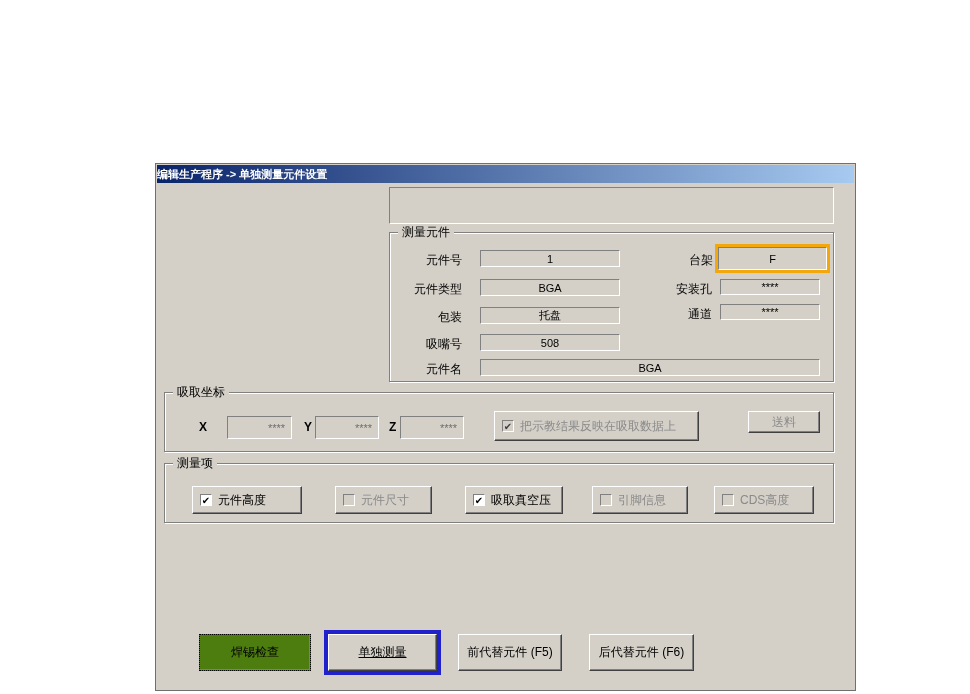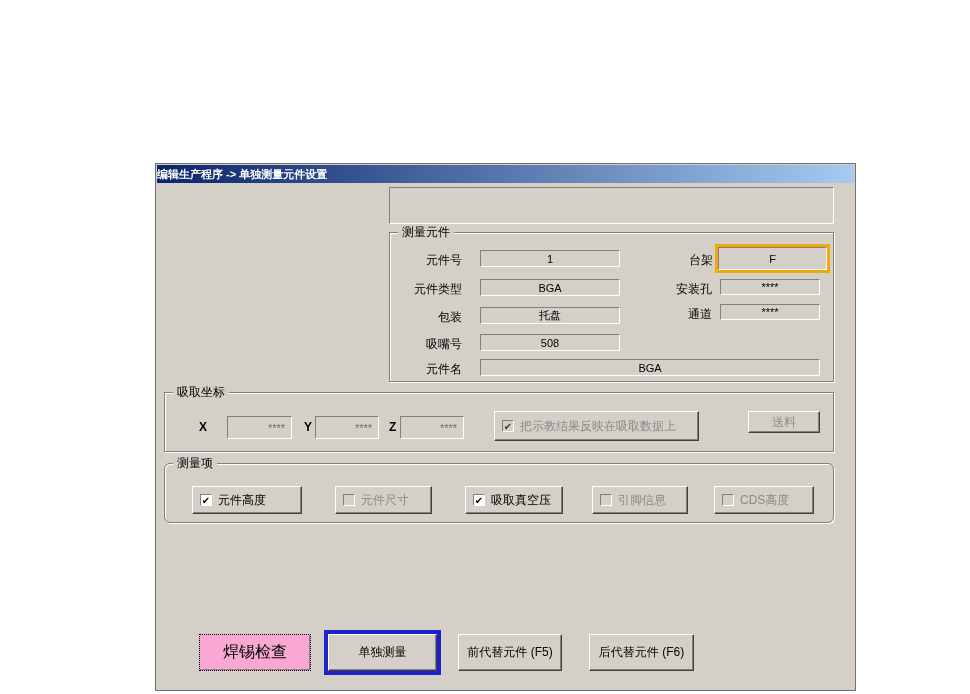--- a/index.html
+++ b/index.html
@@ -42,33 +42,33 @@
     display:flex; align-items:center; justify-content:center; white-space:nowrap;
   }
   .field.dim { color:#6e6e6e; justify-content:flex-end; padding-right:6px; }
   .btn {
     position:absolute; font-size:12px; color:#000;
     display:flex; align-items:center; justify-content:center; white-space:nowrap;
     cursor:default;
   }
   .btn.disabled { color:#8a8a8a; }
   .dotted-btn {
-    position:absolute; background:#f9a8d4; border:1px dotted #000;
+    position:absolute; background:#4d7c0f; border:1px dotted #000;
     box-shadow: inset -1px -1px 0 #808080;
     display:flex; align-items:center; justify-content:center;
-    font-size:16px; color:#000; box-sizing:border-box;
+    font-size:12px; color:#000; box-sizing:border-box;
   }
   .hl-orange {
     position:absolute; border:3px solid #f2a70c; box-sizing:border-box;
     display:flex; align-items:stretch; justify-content:stretch;
   }
   .hl-orange .field { position:relative; flex:1; }
   .hl-blue {
     position:absolute; border:4px solid #2121cc; box-sizing:border-box;
-    display:flex; align-items:stretch;
+    display:flex; align-items:stretch;text-decoration:underline;
   }
   .hl-blue .btn { position:relative; flex:1; }
   .cbbox {
     width:12px; height:12px; background:#ffffff;
     border:1px solid; border-color:#808080 #ffffff #ffffff #808080;
     font-size:10px; line-height:11px; text-align:center; color:#000;
     box-sizing:border-box; flex:0 0 auto;
   }
   .cbbox.gray { background:#d4d0c8; color:#3d3d3d; }
   .chk-panel {
@@ -130,21 +130,21 @@
     <div class="field sunken dim" style="left:235px; top:23px; width:64px; height:23px;">****</div>
 
     <div class="chk-panel raised disabled" style="left:329px; top:18px; width:205px; height:30px;">
       <span class="cbbox gray">✔</span>
       <span class="txt">把示教结果反映在吸取数据上</span>
     </div>
 
     <div class="btn raised disabled" style="left:583px; top:18px; width:72px; height:22px;">送料</div>
   </div>
 
-  <div class="groupbox" style="left:8px; top:299px; width:670px; height:60px;border-radius:6px;">
+  <div class="groupbox" style="left:8px; top:299px; width:670px; height:60px;">
     <span class="gb-label">测量项</span>
 
     <div class="chk-panel raised" style="left:27px; top:22px; width:110px; height:28px;">
       <span class="cbbox">✔</span>
       <span class="txt">元件高度</span>
     </div>
 
     <div class="chk-panel raised disabled" style="left:170px; top:22px; width:97px; height:28px;">
       <span class="cbbox gray"></span>
       <span class="txt">元件尺寸</span>

